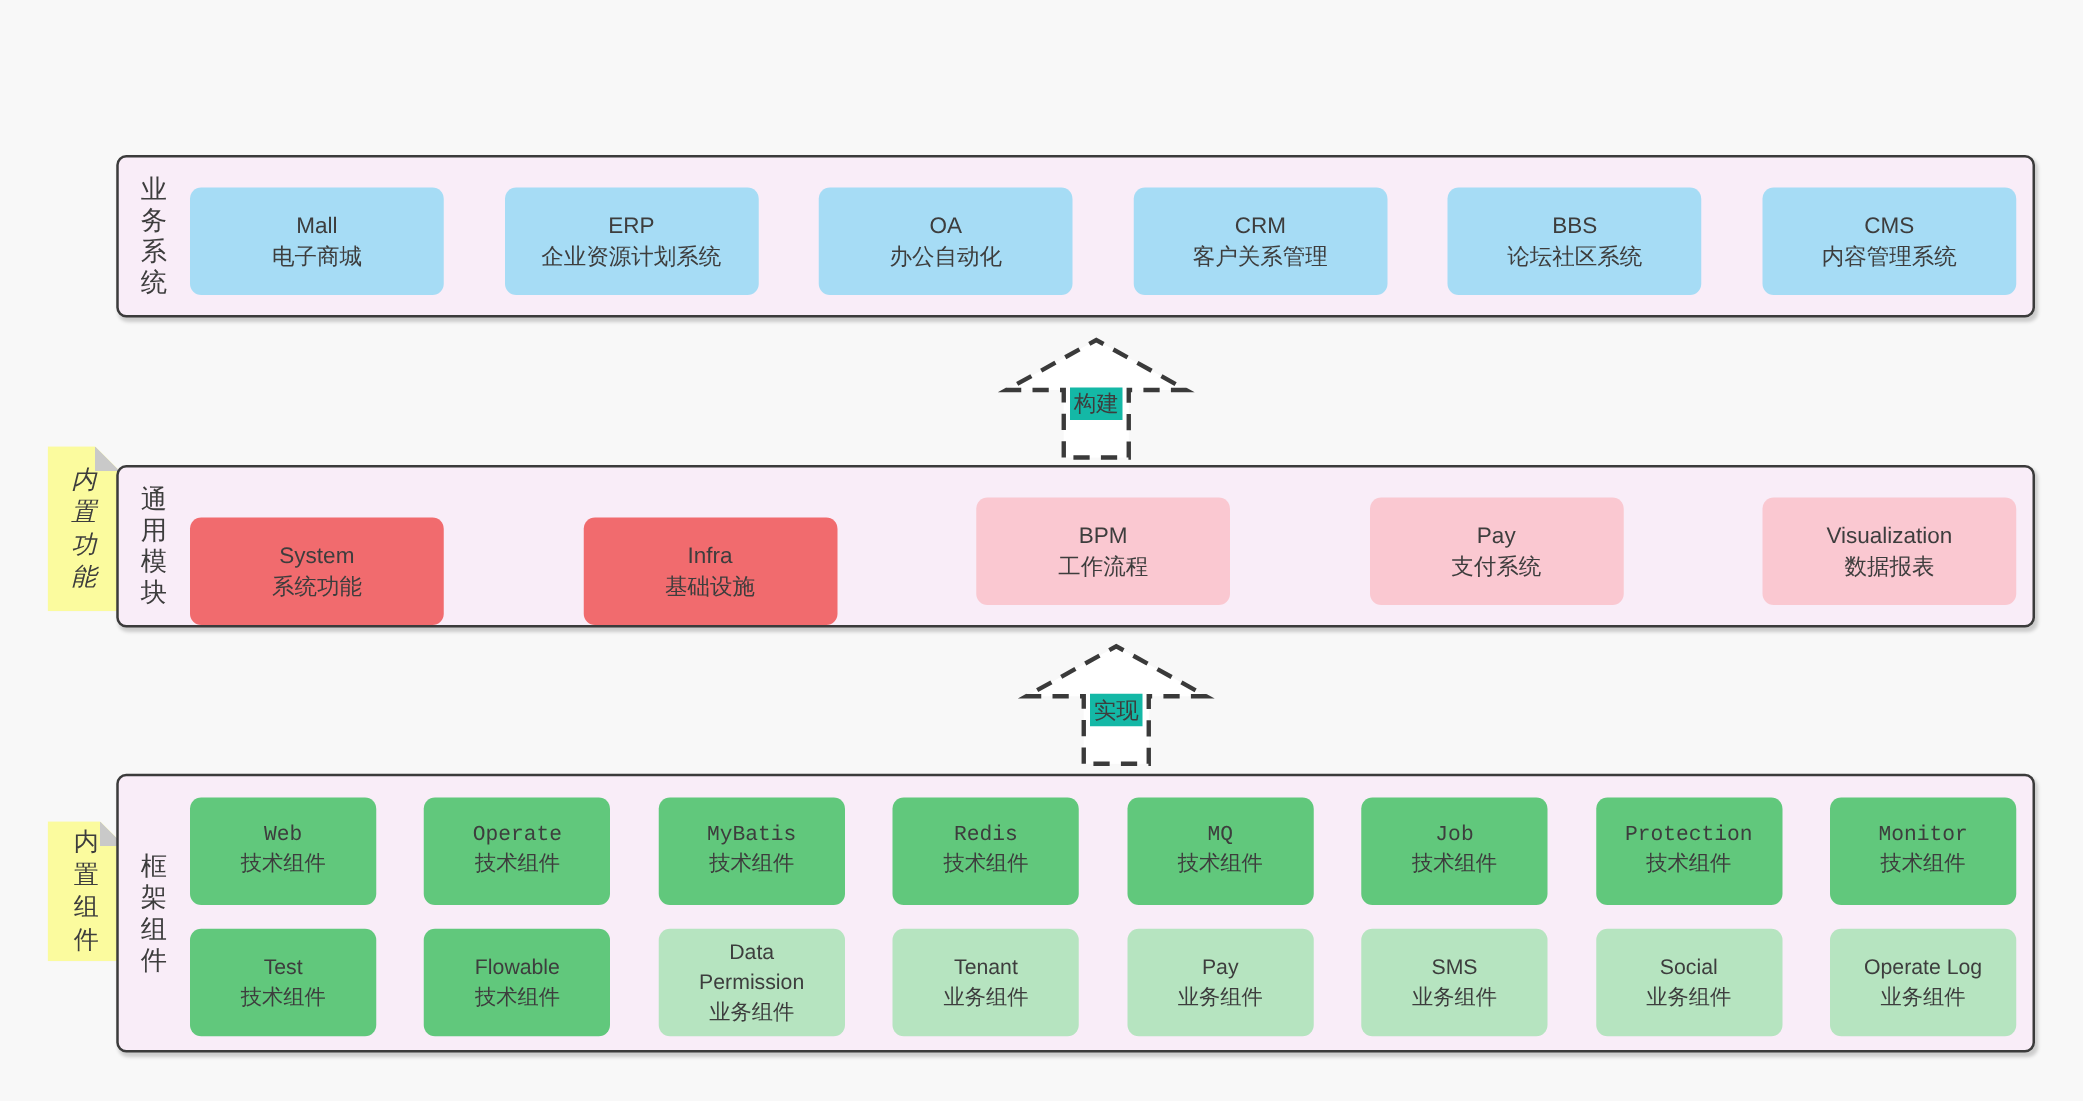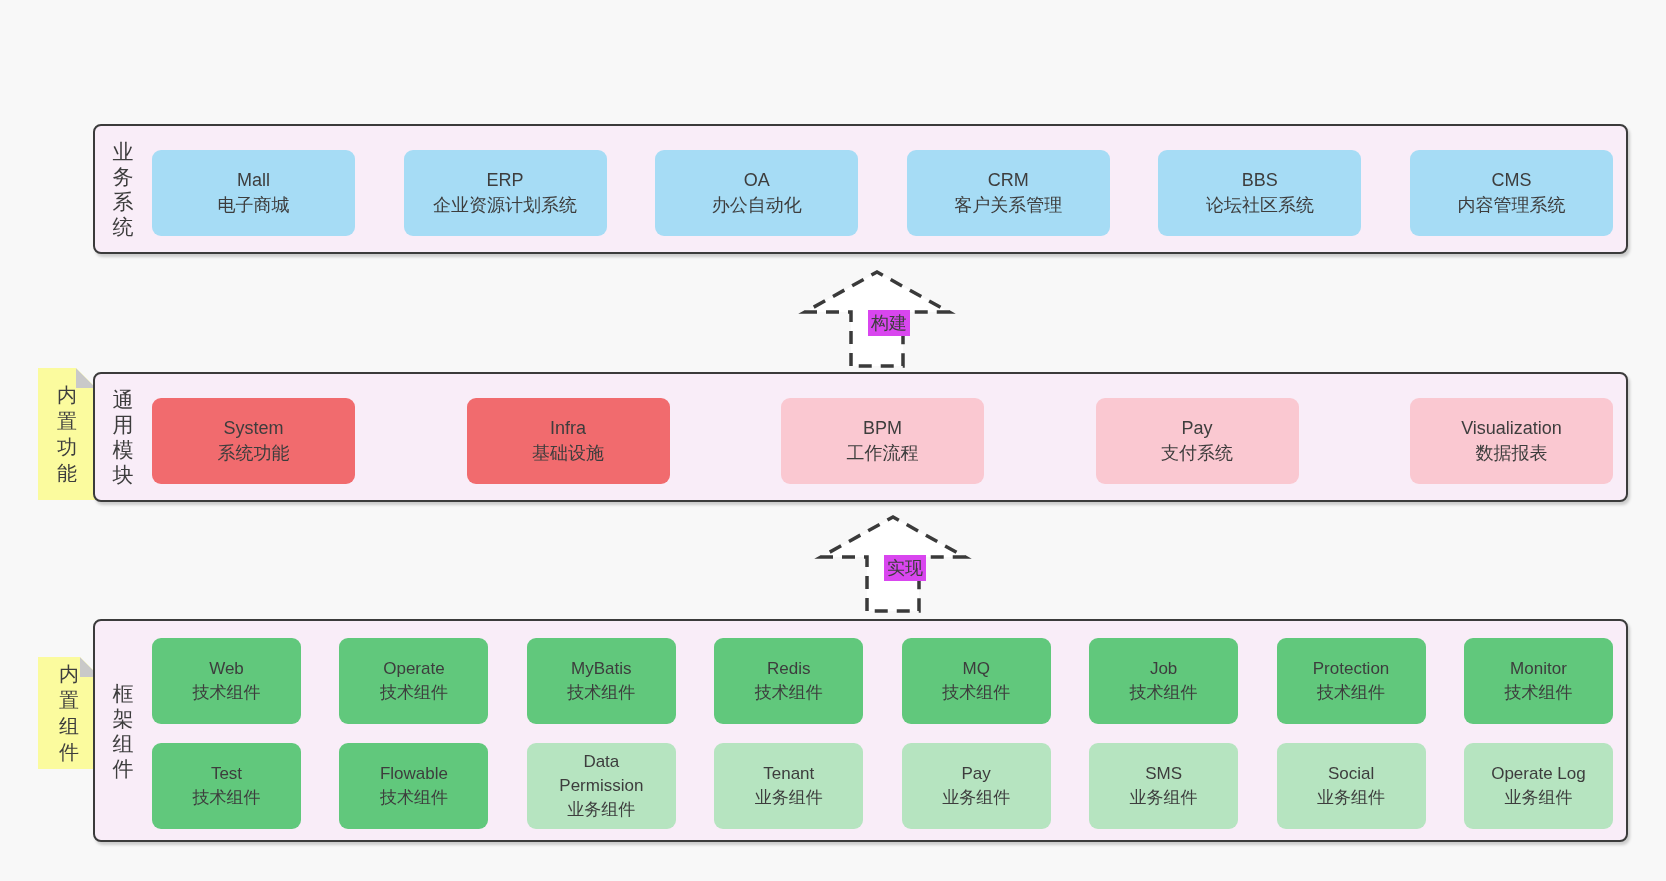--- a/index.html
+++ b/index.html
@@ -30,45 +30,45 @@
     font-size:21px;line-height:25px;
     text-align:center;
     word-break:break-all;
     color:var(--text-c,#3d3d3d);
   }
   .box-row{
     position:absolute;left:57px;right:13px;height:82px;
     display:flex;justify-content:space-between;
   }
   .row-single{top:24px;}
-  .row-c1{top:17px;}
+  .row-c1{top:17px;font-family:Liberation Mono, monospace;}
   .row-c2{top:122px;}
   .box{
     box-sizing:border-box;
     height:86px;
     border-radius:9px;
     display:flex;flex-direction:column;
     align-items:center;justify-content:center;
     text-align:center;
     font-size:18px;line-height:25px;
   }
   .box.w6{width:203px;padding:0 10px;}
   .box.w8{width:149px;padding:0 20px;font-size:17px;line-height:24px;}
   .box.blue{background:var(--blue,#a6dcf5);}
-  .box.red{background:var(--red,#f16b6e);}
+  .box.red{background:var(--red,#f16b6e);margin-top:16px;}
   .box.pink{background:var(--pink,#fac8d1);}
   .box.green{background:var(--green,#61c87c);}
   .box.green-light{background:var(--green-light,#b6e4c0);}
   .note{
     position:absolute;left:38px;z-index:1;
     background:var(--yellow,#fbfb9e);
     clip-path:polygon(0 0,calc(100% - 20px) 0,100% 20px,100% 100%,0 100%);
     box-shadow:1px 2px 2px rgba(0,0,0,0.15);
   }
-  .note-modules{top:368px;width:58px;height:132px;}
+  .note-modules{top:357px;width:58px;height:132px;font-style:italic;}
   .note-components{top:657px;width:62px;height:112px;}
   .note .fold{
     position:absolute;top:0;right:0;width:20px;height:20px;
     background:var(--fold,#c9c9c9);
     clip-path:polygon(0 0,100% 100%,0 100%);
   }
   .note .note-text{
     position:absolute;inset:0;
     display:flex;align-items:center;justify-content:center;
   }
@@ -78,25 +78,24 @@
   }
   .arrow{
     position:absolute;width:150px;height:100px;z-index:1;
   }
   .arrow-build{left:802px;top:268px;}
   .arrow-implement{left:818px;top:513px;}
   .arrow svg{position:absolute;inset:0;overflow:visible;}
   .arrow .arrow-label{
     position:absolute;left:50%;top:55px;
     transform:translate(-50%,-50%);
-    background:#d946ef;
+    background:#14b8a6;
     padding:1px 3px;
     font-size:18px;
     white-space:nowrap;
-    margin-left:12px;
   }
 </style>
 </head>
 <body style="--blue: #A6DCF5; --red: #F16B6E; --pink: #FAC8D1; --green: #61C87C; --green-light: #B6E4C0; --container-fill: #F9EDF8; --border-c: #3B3B3B; --yellow: #FBFB9E; --fold: #C9C9C9; --text-c: #3D3D3D; --page-bg: #F8F8F8;">
 
 <div class="note note-modules">
   <div class="fold"></div>
   <div class="note-text">
       <div>内置功能</div>
     </div>

